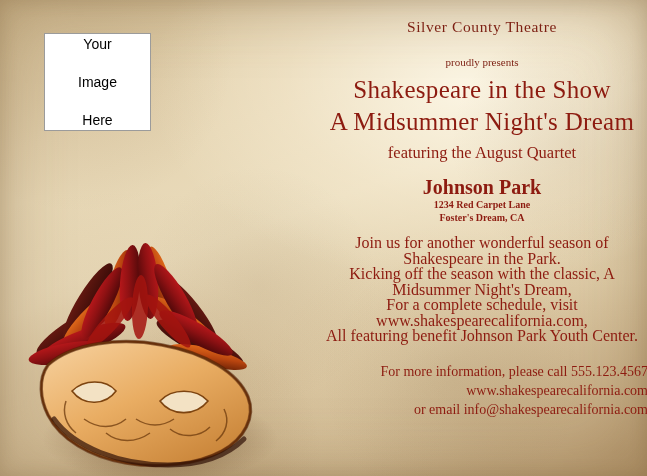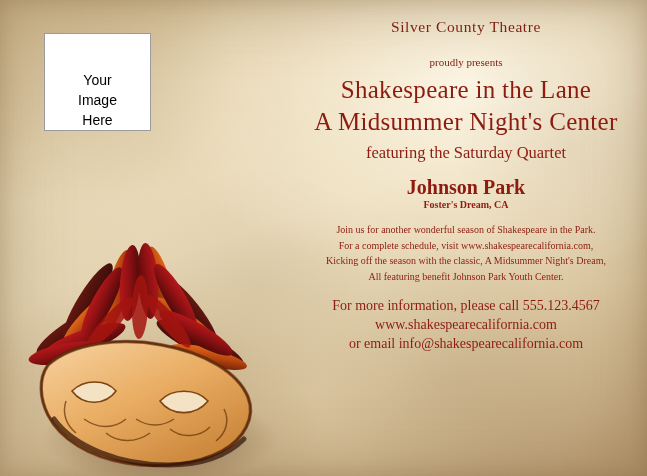--- a/index.html
+++ b/index.html
@@ -52,21 +52,21 @@
     position: absolute;
     left: 44px;
     top: 33px;
     width: 105px;
     height: 96px;
     background: #ffffff;
     border: 1px solid #9b9b9b;
     display: flex;
     flex-direction: column;
     align-items: center;
-    justify-content: flex-end;
+    justify-content: space-between;
     z-index: 6;
   }
   .image-placeholder span {
     display: block;
     font-family: "Liberation Sans", sans-serif;
     font-size: 14px;
     line-height: 20px;
     color: #000;
     text-align: center;
     font-weight: 400;
@@ -79,21 +79,21 @@
     bottom: -6px;
     width: 290px;
     height: 255px;
     z-index: 5;
     pointer-events: none;
   }
 
   
   .content {
     position: absolute;
-    left: 300px;
+    left: 316px;
     top: 18px;
     width: 332px;
     text-align: center;
     z-index: 4;
   }
 
   .theatre-name {
     color: #7c1f12;
     font-size: 15.5px;
     letter-spacing: 0.6px;
@@ -148,26 +148,27 @@
     font-size: 10px;
     line-height: 13px;
     font-weight: bold;
   }
 
   .blurb {
     margin: 11px 0 0 0;
   }
   .blurb .line {
     color: #8d1b10;
-    font-size: 10px;
+    font-size: 16px;
     line-height: 15.5px;
   }
 
   .contact {
-    margin: 12px 0 0 0;
+    margin: 18px 0 0 0;
+    text-align: right;
   }
   .contact .line {
     color: #8d1b10;
     font-size: 14px;
     line-height: 19px;
   }
 </style>
 </head>
 <body>
 
@@ -263,35 +264,36 @@
     <span>Your</span>
     <span>Image</span>
     <span>Here</span>
   </div>
 
   <div class="content">
 
     <div class="theatre-name">Silver County Theatre</div>
     <div class="presents">proudly presents</div>
 
-    <div class="show-title">Shakespeare in the Lane</div>
-    <div class="show-subtitle">A Midsummer Night's Center</div>
-    <div class="featuring">featuring the Saturday Quartet</div>
+    <div class="show-title">Shakespeare in the Show</div>
+    <div class="show-subtitle">A Midsummer Night's Dream</div>
+    <div class="featuring">featuring the August Quartet</div>
 
 
     <div class="venue">Johnson Park</div>
 
     <div class="address">
+      <div class="line">1234 Red Carpet Lane</div>
       <div class="line">Foster's Dream, CA</div>
     </div>
 
     <div class="blurb">
       <div class="line">Join us for another wonderful season of Shakespeare in the Park.</div>
+      <div class="line">Kicking off the season with the classic, A Midsummer Night's Dream,</div>
       <div class="line">For a complete schedule, visit www.shakespearecalifornia.com,</div>
-      <div class="line">Kicking off the season with the classic, A Midsummer Night's Dream,</div>
       <div class="line">All featuring benefit Johnson Park Youth Center.</div>
     </div>
 
     <div class="contact">
       <div class="line">For more information, please call 555.123.4567</div>
       <div class="line">www.shakespearecalifornia.com</div>
       <div class="line">or email info@shakespearecalifornia.com</div>
     </div>
 
   </div>

